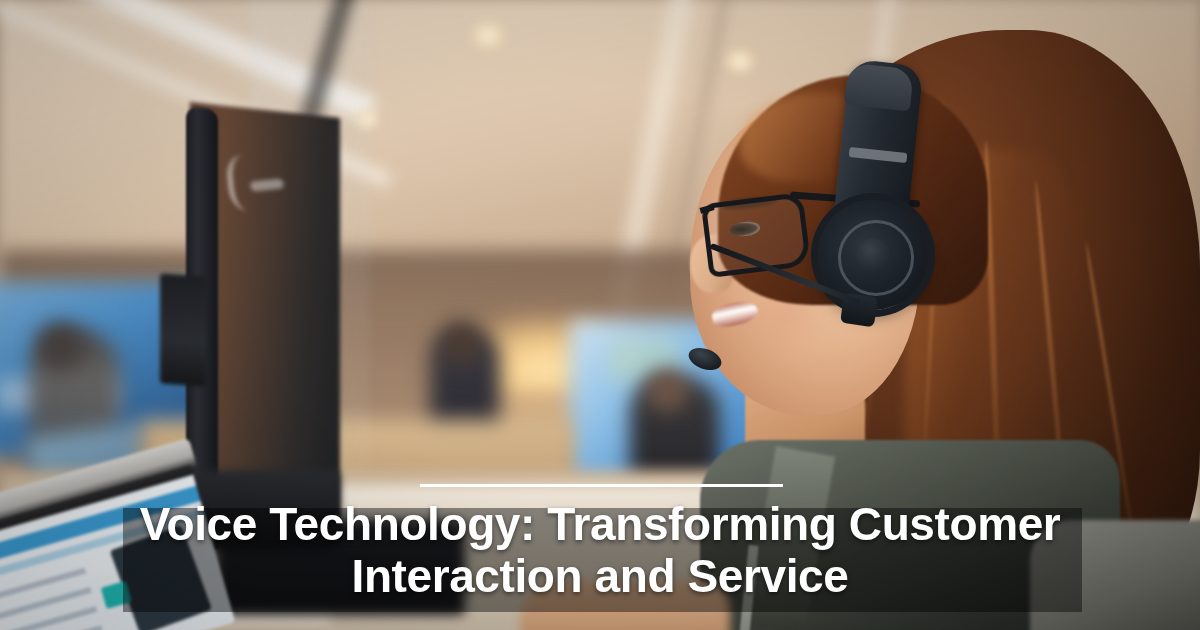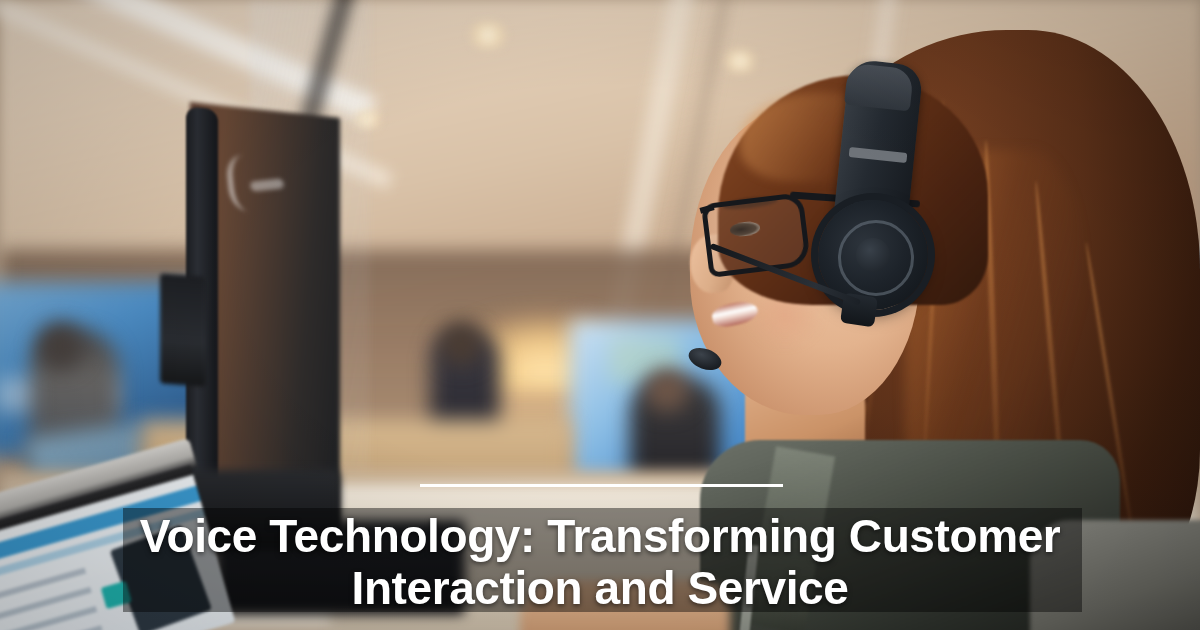--- a/index.html
+++ b/index.html
@@ -550,21 +550,21 @@
     background: rgba(0, 0, 0, 0.42);
   }
   .title-wrap {
     position: absolute;
     left: 0;
     top: 498px;
     width: 1200px;
     text-align: center;
   }
   .title {
-    margin: 12px;
+    margin: 0;
     font-family: "Liberation Sans", sans-serif;
     font-weight: bold;
     font-size: 46px;
     line-height: 52px;
     letter-spacing: -0.4px;
     color: #ffffff;
     text-shadow: 0 2px 5px rgba(0,0,0,0.55);
     padding: 0 70px;
   }
 </style>

